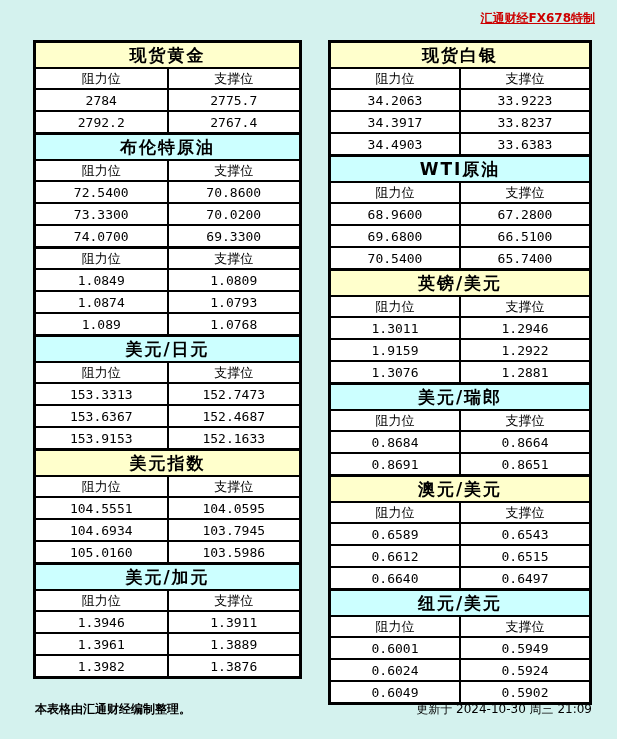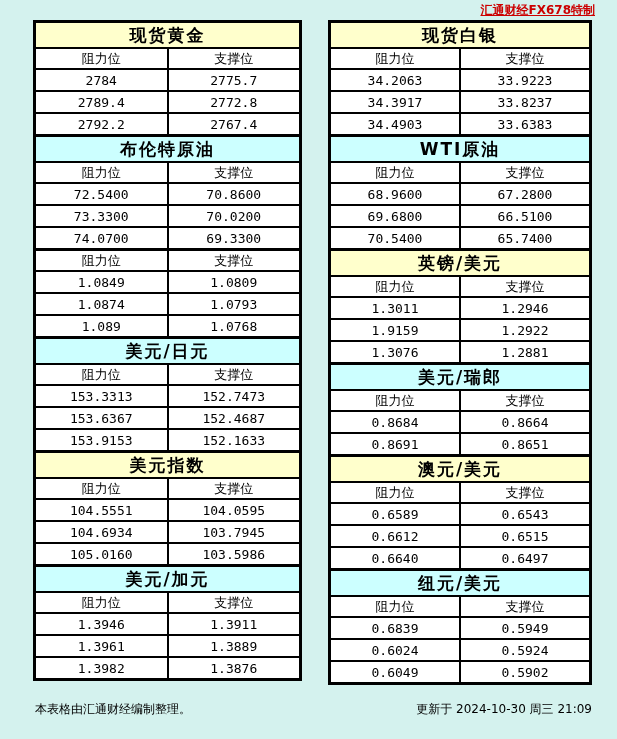--- a/index.html
+++ b/index.html
@@ -3,27 +3,27 @@
 <meta charset="utf-8">
 <style>
   html,body{margin:0;padding:0;}
   body{
     width:617px;height:739px;position:relative;
     background:#D4F2EE;
     font-family:"DejaVu Sans","Liberation Sans",sans-serif;
     color:#000;overflow:hidden;
   }
   .watermark{
-    position:absolute;top:2px;right:22px;
+    position:absolute;top:10px;right:22px;
     color:#CC0000;font-size:12px;font-weight:bold;
     text-decoration:underline;
     font-family:"DejaVu Sans","Liberation Sans",sans-serif;
   }
   .columns{
-    position:absolute;top:20px;left:33px;
+    position:absolute;top:40px;left:33px;
     display:flex;gap:26px;
   }
   .col{display:flex;flex-direction:column;}
   .col.left{width:269px;}
   .col.right{width:264px;border-radius:18px;}
   table.sec{
     border-collapse:collapse;width:100%;table-layout:fixed;
     background:#FFFFFF;border:3px solid #000;
   }
   table.sec + table.sec{margin-top:-3px;}
@@ -37,21 +37,21 @@
   td.title.cyan{background:#CCFFFF;text-align:center;}
   th.colhead{
     height:19px;font-size:13px;font-weight:normal;background:#FFFFFF;
   }
   td.val{
     height:20px;font-size:13px;
     font-family:"DejaVu Sans Mono","Liberation Mono",monospace;
   }
   .footer-left{
     position:absolute;top:701px;left:35px;
-    font-size:12px;font-weight:normal;
+    font-size:12px;font-weight:bold;
   }
   .footer-right{
     position:absolute;top:701px;right:25px;
     font-size:12px;font-weight:normal;
   }
 </style>
 </head>
 <body>
 
 <div class="watermark">汇通财经FX678特制</div>
@@ -67,24 +67,20 @@
           </tr>
       <tr>
         <th class="colhead">阻力位</th>
         <th class="colhead">支撑位</th>
       </tr>
       <tr>
             <td class="val">2784</td>
             <td class="val">2775.7</td>
           </tr>
       <tr>
-            <td class="val">2789.4</td>
-            <td class="val">2772.8</td>
-          </tr>
-      <tr>
             <td class="val">2792.2</td>
             <td class="val">2767.4</td>
           </tr>
     </tbody>
       </table>
 
     <table class="sec">
       <tbody>
           <tr>
             <td class="title cyan" colspan="2">布伦特原油</td>
@@ -324,21 +320,21 @@
     <table class="sec">
       <tbody>
           <tr>
             <td class="title cyan" colspan="2">纽元/美元</td>
           </tr>
       <tr>
         <th class="colhead">阻力位</th>
         <th class="colhead">支撑位</th>
       </tr>
       <tr>
-            <td class="val">0.6839</td>
+            <td class="val">0.6001</td>
             <td class="val">0.5949</td>
           </tr>
       <tr>
             <td class="val">0.6024</td>
             <td class="val">0.5924</td>
           </tr>
       <tr>
             <td class="val">0.6049</td>
             <td class="val">0.5902</td>
           </tr>

